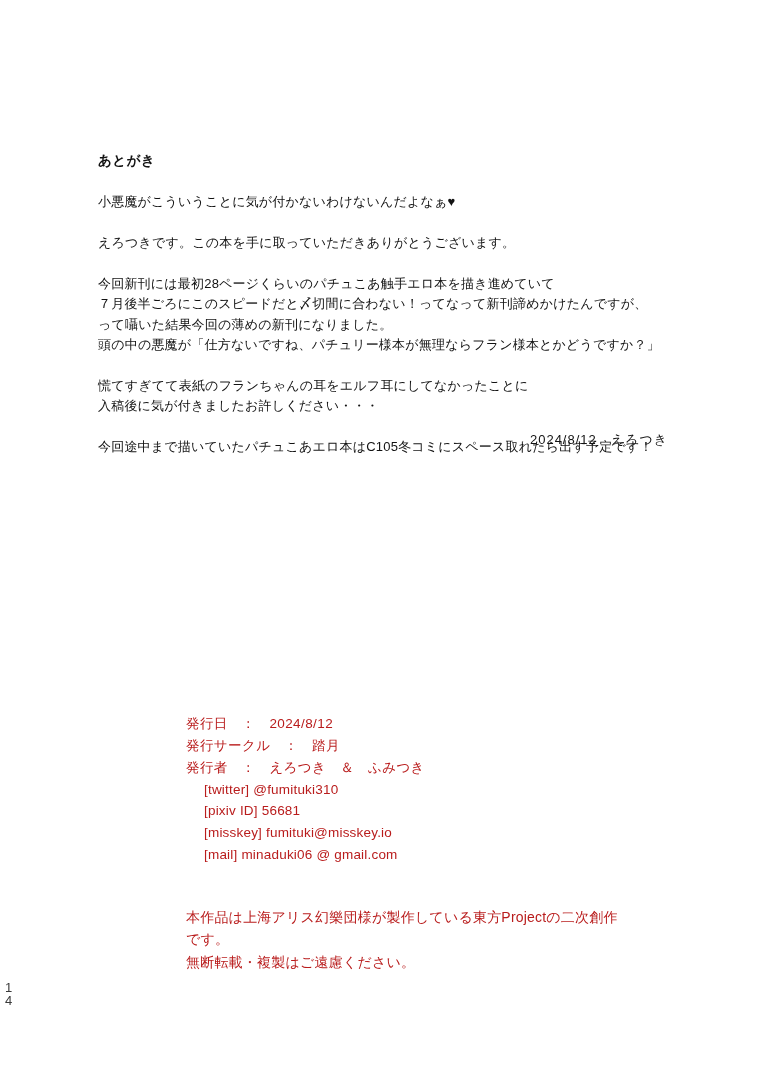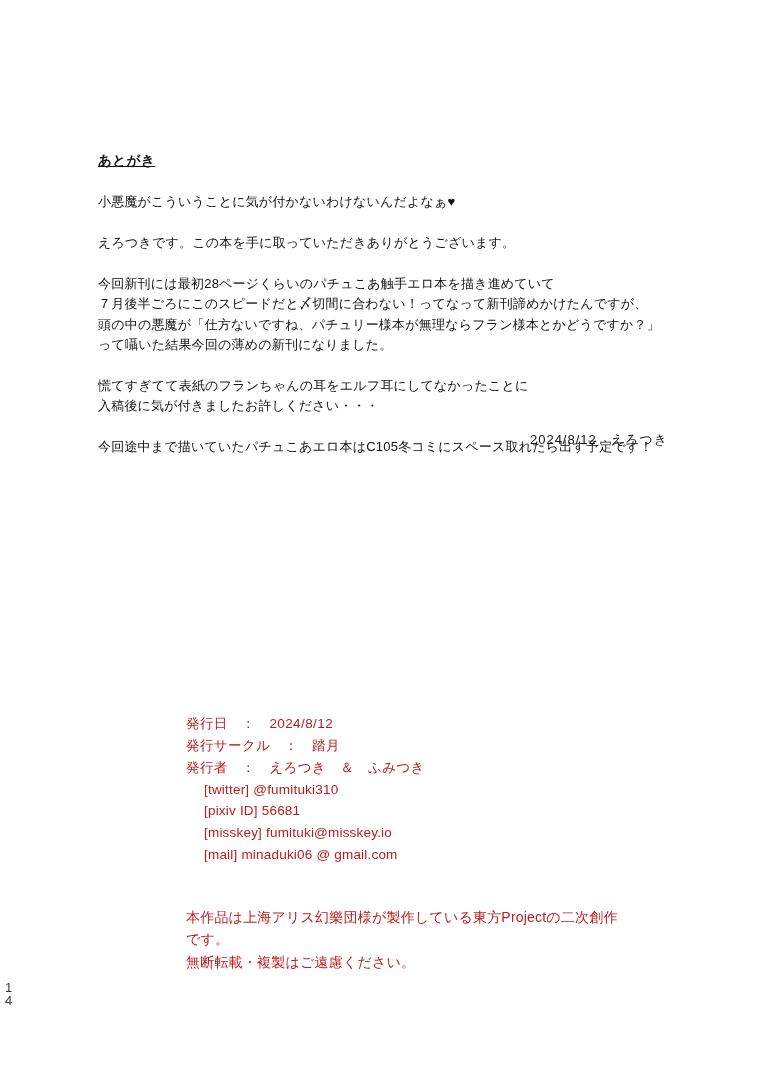--- a/index.html
+++ b/index.html
@@ -25,21 +25,20 @@
     position: absolute;
     left: 98px;
     top: 152px;
     width: 570px;
   }
   .afterword .heading {
     font-size: 13.5px;
     letter-spacing: 0.5px;
     margin: 0 0 22px 0;
     color: #121212;
-    text-decoration: underline;
   }
   .afterword .para {
     font-size: 13px;
     line-height: 1.55;
     margin: 0 0 21px 0;
     color: #121212;
     letter-spacing: 0.2px;
   }
   .afterword .line {
     display: block;
@@ -110,22 +109,22 @@
       <span class="line">小悪魔がこういうことに気が付かないわけないんだよなぁ♥</span>
     </p>
 
     <p class="para">
       <span class="line">えろつきです。この本を手に取っていただきありがとうございます。</span>
     </p>
 
     <p class="para">
       <span class="line">今回新刊には最初28ページくらいのパチュこあ触手エロ本を描き進めていて</span>
       <span class="line">７月後半ごろにこのスピードだと〆切間に合わない！ってなって新刊諦めかけたんですが、</span>
+      <span class="line">って囁いた結果今回の薄めの新刊になりました。</span>
       <span class="line">頭の中の悪魔が「仕方ないですね、パチュリー様本が無理ならフラン様本とかどうですか？」</span>
-      <span class="line">って囁いた結果今回の薄めの新刊になりました。</span>
     </p>
 
     <p class="para">
       <span class="line">慌てすぎてて表紙のフランちゃんの耳をエルフ耳にしてなかったことに</span>
       <span class="line">入稿後に気が付きましたお許しください・・・</span>
     </p>
 
     <p class="para">
       <span class="line">今回途中まで描いていたパチュこあエロ本はC105冬コミにスペース取れたら出す予定です！</span>
     </p>

